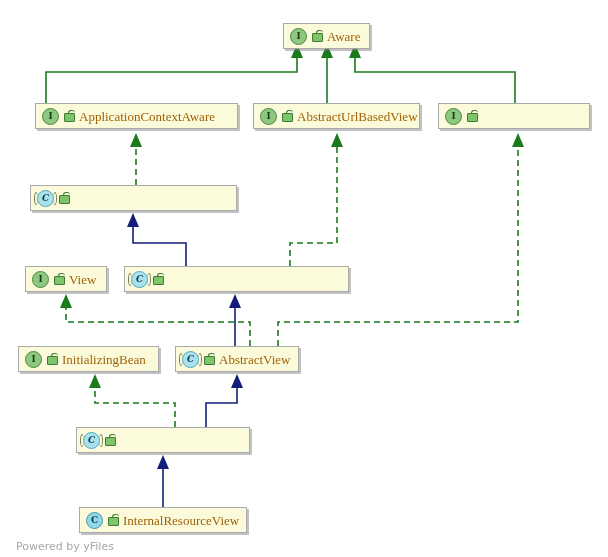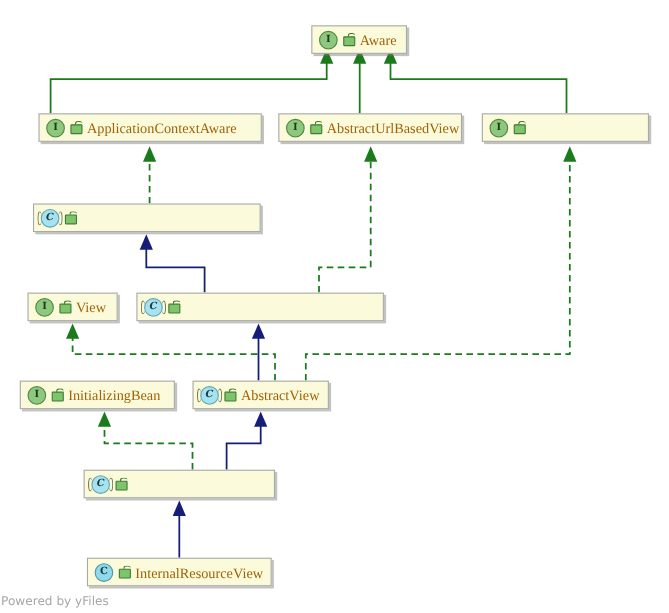--- a/index.html
+++ b/index.html
@@ -117,21 +117,21 @@
     background: transparent;
   }
   .node-label {
     font-size: 13px;
     color: #a16207;
     font-family: Liberation Serif, serif;
     line-height: 1;
   }
   #watermark {
     position: absolute;
-    left: 1px;
+    left: 16px;
     bottom: 4px;
     font-size: 11px;
     color: #a8a8a8;
     font-family: "DejaVu Sans", sans-serif;
     user-select: none;
   }
 </style>
 </head>
 <body>
 

